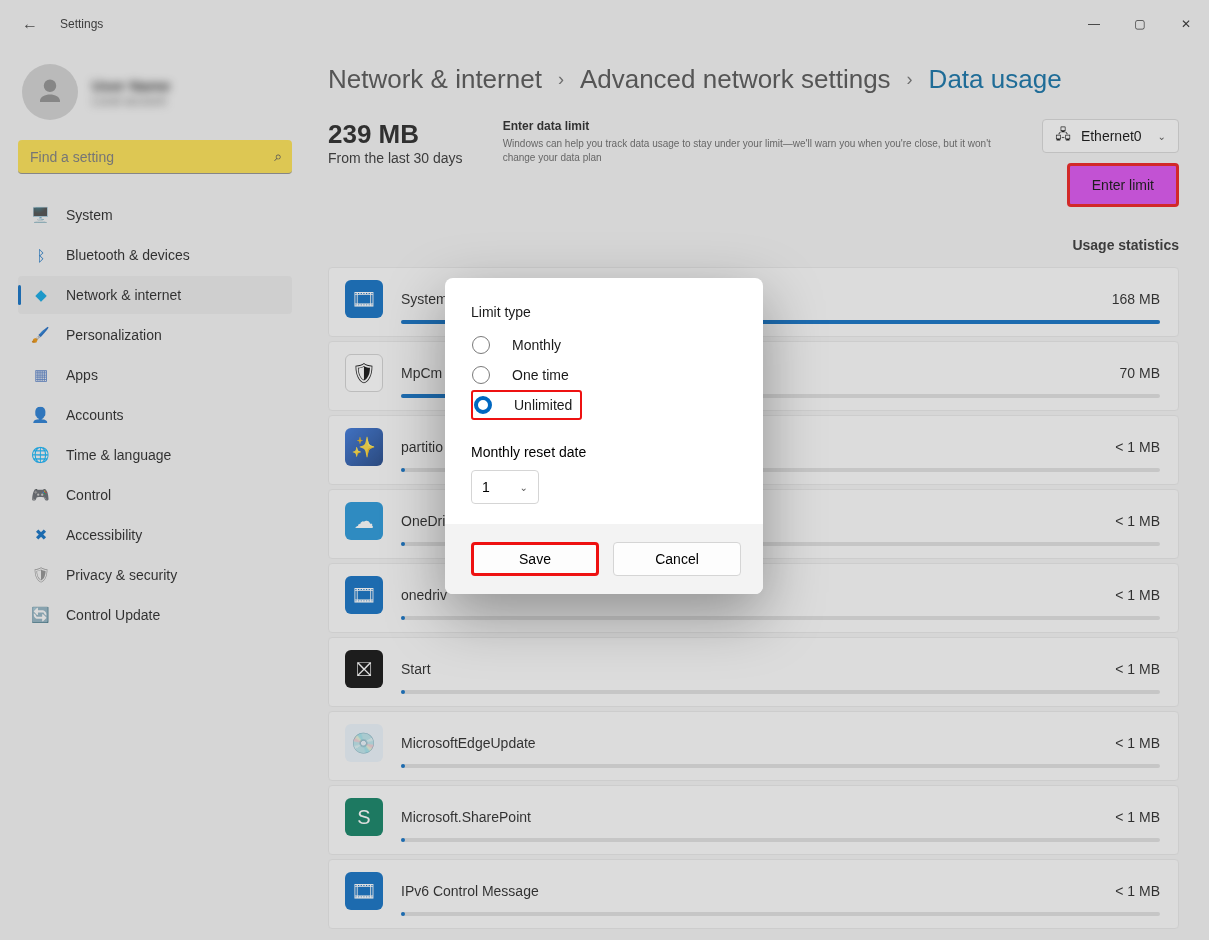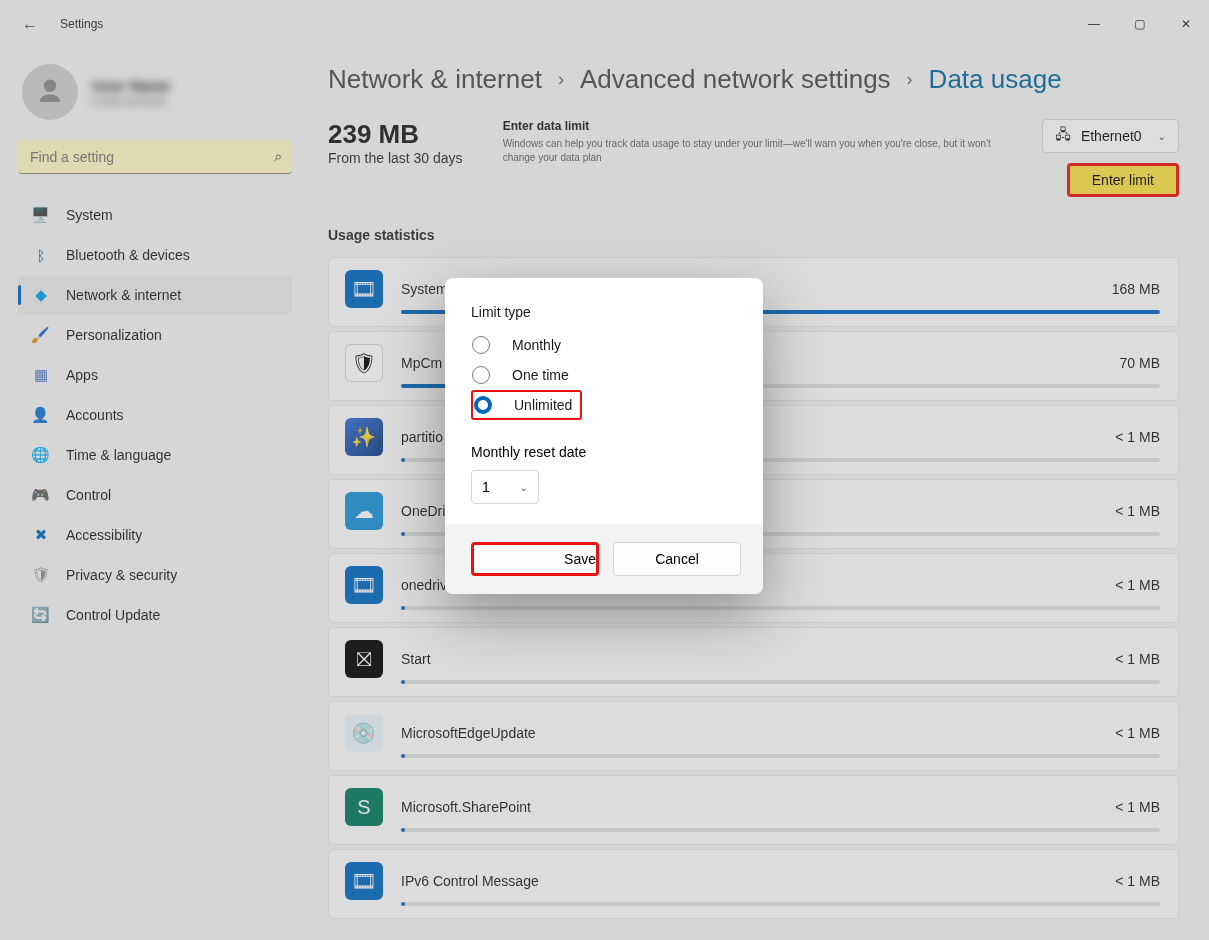--- a/index.html
+++ b/index.html
@@ -16,43 +16,43 @@
   
   .layout { display:flex; height:calc(100% - 48px); }
   .side { width:310px; padding:10px 18px 0 18px; }
   .user { display:flex; align-items:center; gap:14px; margin:6px 0 20px 4px; }
   .avatar { width:56px; height:56px; border-radius:50%; background:#cfcfcf; display:flex; align-items:center; justify-content:center; }
   .avatar svg { width:30px; height:30px; fill:#8a8a8a; }
   .uname { filter: blur(4px); }
   .uname .t { font-size:15px; font-weight:600; color:#1a1a1a; }
   .uname .s { font-size:12px; color:#5a5a5a; }
   .search { position:relative; margin:0 0 22px 0; }
-  .search input { width:100%; height:34px; padding:0 36px 0 12px; border:none; border-bottom:1px solid #8a8a8a; border-radius:4px; background:#fef9c3; font-size:14px; outline:none; }
+  .search input { width:100%; height:34px; padding:0 36px 0 12px; border:none; border-bottom:1px solid #8a8a8a; border-radius:4px; background:#fde047; font-size:14px; outline:none; }
   .search .sicon { position:absolute; right:10px; top:8px; font-size:14px; color:#4a4a4a; }
   .nav { display:flex; flex-direction:column; gap:2px; }
   .nav-item { position:relative; display:flex; align-items:center; gap:16px; height:38px; padding:0 12px 0 14px; border-radius:4px; font-size:14px; color:#1a1a1a; }
   .nav-item .ic { width:18px; display:flex; justify-content:center; font-size:15px; }
   .nav-item.active { background:#eaeaea; }
   .nav-item.active::before { content:""; position:absolute; left:0; top:9px; bottom:9px; width:3px; border-radius:2px; background:#0067c0; }
   
   .main { flex:1; padding:10px 30px 0 18px; overflow:hidden; }
   .crumbs { display:flex; align-items:center; gap:16px; font-size:26px; color:#4a4a4a; margin:6px 0 24px 0; }
   .crumbs .sep { font-size:18px; color:#6a6a6a; }
   .crumbs .cur { font-weight:400; color:#0369a1; }
   .topblk { display:flex; gap:40px; align-items:flex-start; margin-bottom:30px; }
   .usage-sum .big { font-size:26px; font-weight:600; color:#1a1a1a; }
   .usage-sum .sub { font-size:14px; color:#2a2a2a; }
   .limit-text { flex:1; }
   .limit-text .h { font-size:12px; font-weight:600; color:#1a1a1a; margin-bottom:4px; }
   .limit-text .d { font-size:10px; color:#616161; line-height:1.35; max-width:540px; }
   .rightbtns { display:flex; flex-direction:column; gap:10px; align-items:flex-end; }
   .dd { display:flex; align-items:center; gap:10px; height:34px; padding:0 12px; background:#fdfdfd; border:1px solid #d6d6d6; border-radius:4px; font-size:14px; }
   .dd .ch { font-size:10px; color:#4a4a4a; margin-left:6px;}
-  .enter-limit { height:34px; padding:0 22px; background:#fde047; border:3px solid #e11; border-radius:4px; font-size:14px; display:flex; align-items:center; }
-  .sect { font-size:14px; font-weight:600; color:#2a2a2a; margin-bottom:14px; }
+  .enter-limit { height:44px; padding:0 22px; background:#d946ef; border:3px solid #e11; border-radius:4px; font-size:14px; display:flex; align-items:center; }
+  .sect { font-size:14px; font-weight:600; color:#2a2a2a; margin-bottom:14px;text-align:right; }
   .rows { display:flex; flex-direction:column; gap:4px; }
   .row { position:relative; display:flex; align-items:center; padding:12px 18px 18px 16px; background:#fcfcfc; border:1px solid #e8e8e8; border-radius:4px; }
   .row .icon { width:38px; height:38px; border-radius:6px; margin-right:18px; display:flex; align-items:center; justify-content:center; font-size:20px; }
   .row .name { font-size:14px; color:#1a1a1a; }
   .row .amt { margin-left:auto; font-size:14px; color:#1a1a1a; }
   .row .bar { position:absolute; left:72px; right:18px; bottom:12px; height:4px; border-radius:3px; background:#dedede; }
   .row .bar .fill { height:100%; border-radius:3px; background:#0067c0; }
   .i-blue { background:#0067c0; color:#fff; }
   .i-shield { background:#fff; color:#000; border:1px solid #d1d1d1; }
   .i-partition { background:linear-gradient(135deg,#2f6fd8,#133b80); color:#ffcc33; }
@@ -67,21 +67,21 @@
   .dlg-body h2 { font-size:19px; font-weight:600; color:#1a1a1a; margin-bottom:18px; }
   .dlg-body .grp { font-size:14px; color:#1a1a1a; margin-bottom:10px; }
   .radio { display:flex; align-items:center; gap:22px; height:30px; font-size:14px; color:#1a1a1a; padding:1px; }
   .radio .r { width:18px; height:18px; border-radius:50%; border:1px solid #7a7a7a; }
   .radio.sel .r { border:4px solid #0067c0; }
   .hl { border:2px solid #e11; border-radius:3px; padding-right:8px; width:fit-content; }
   .dlg-body .grp2 { font-size:14px; margin:24px 0 10px 0; }
   .combo { width:68px; height:34px; border:1px solid #d5d5d5; border-radius:4px; display:flex; align-items:center; justify-content:space-between; padding:0 10px; font-size:14px; }
   .dlg-foot { background:#f3f3f3; padding:18px 26px; display:flex; gap:14px; }
   .btn { flex:0 0 128px; height:34px; border:1px solid #d5d5d5; background:#fdfdfd; border-radius:4px; font-size:14px; display:flex; align-items:center; justify-content:center; }
-  .btn.save { border:3px solid #e11;justify-content:flex-end; }
+  .btn.save { border:3px solid #e11; }
 </style>
 </head>
 <body>
 
 <div class="window">
   <div class="titlebar">
     <span class="back">←</span>
     <span class="title">Settings</span>
     <div class="winbtns">
       <div class="winbtn">—</div>

